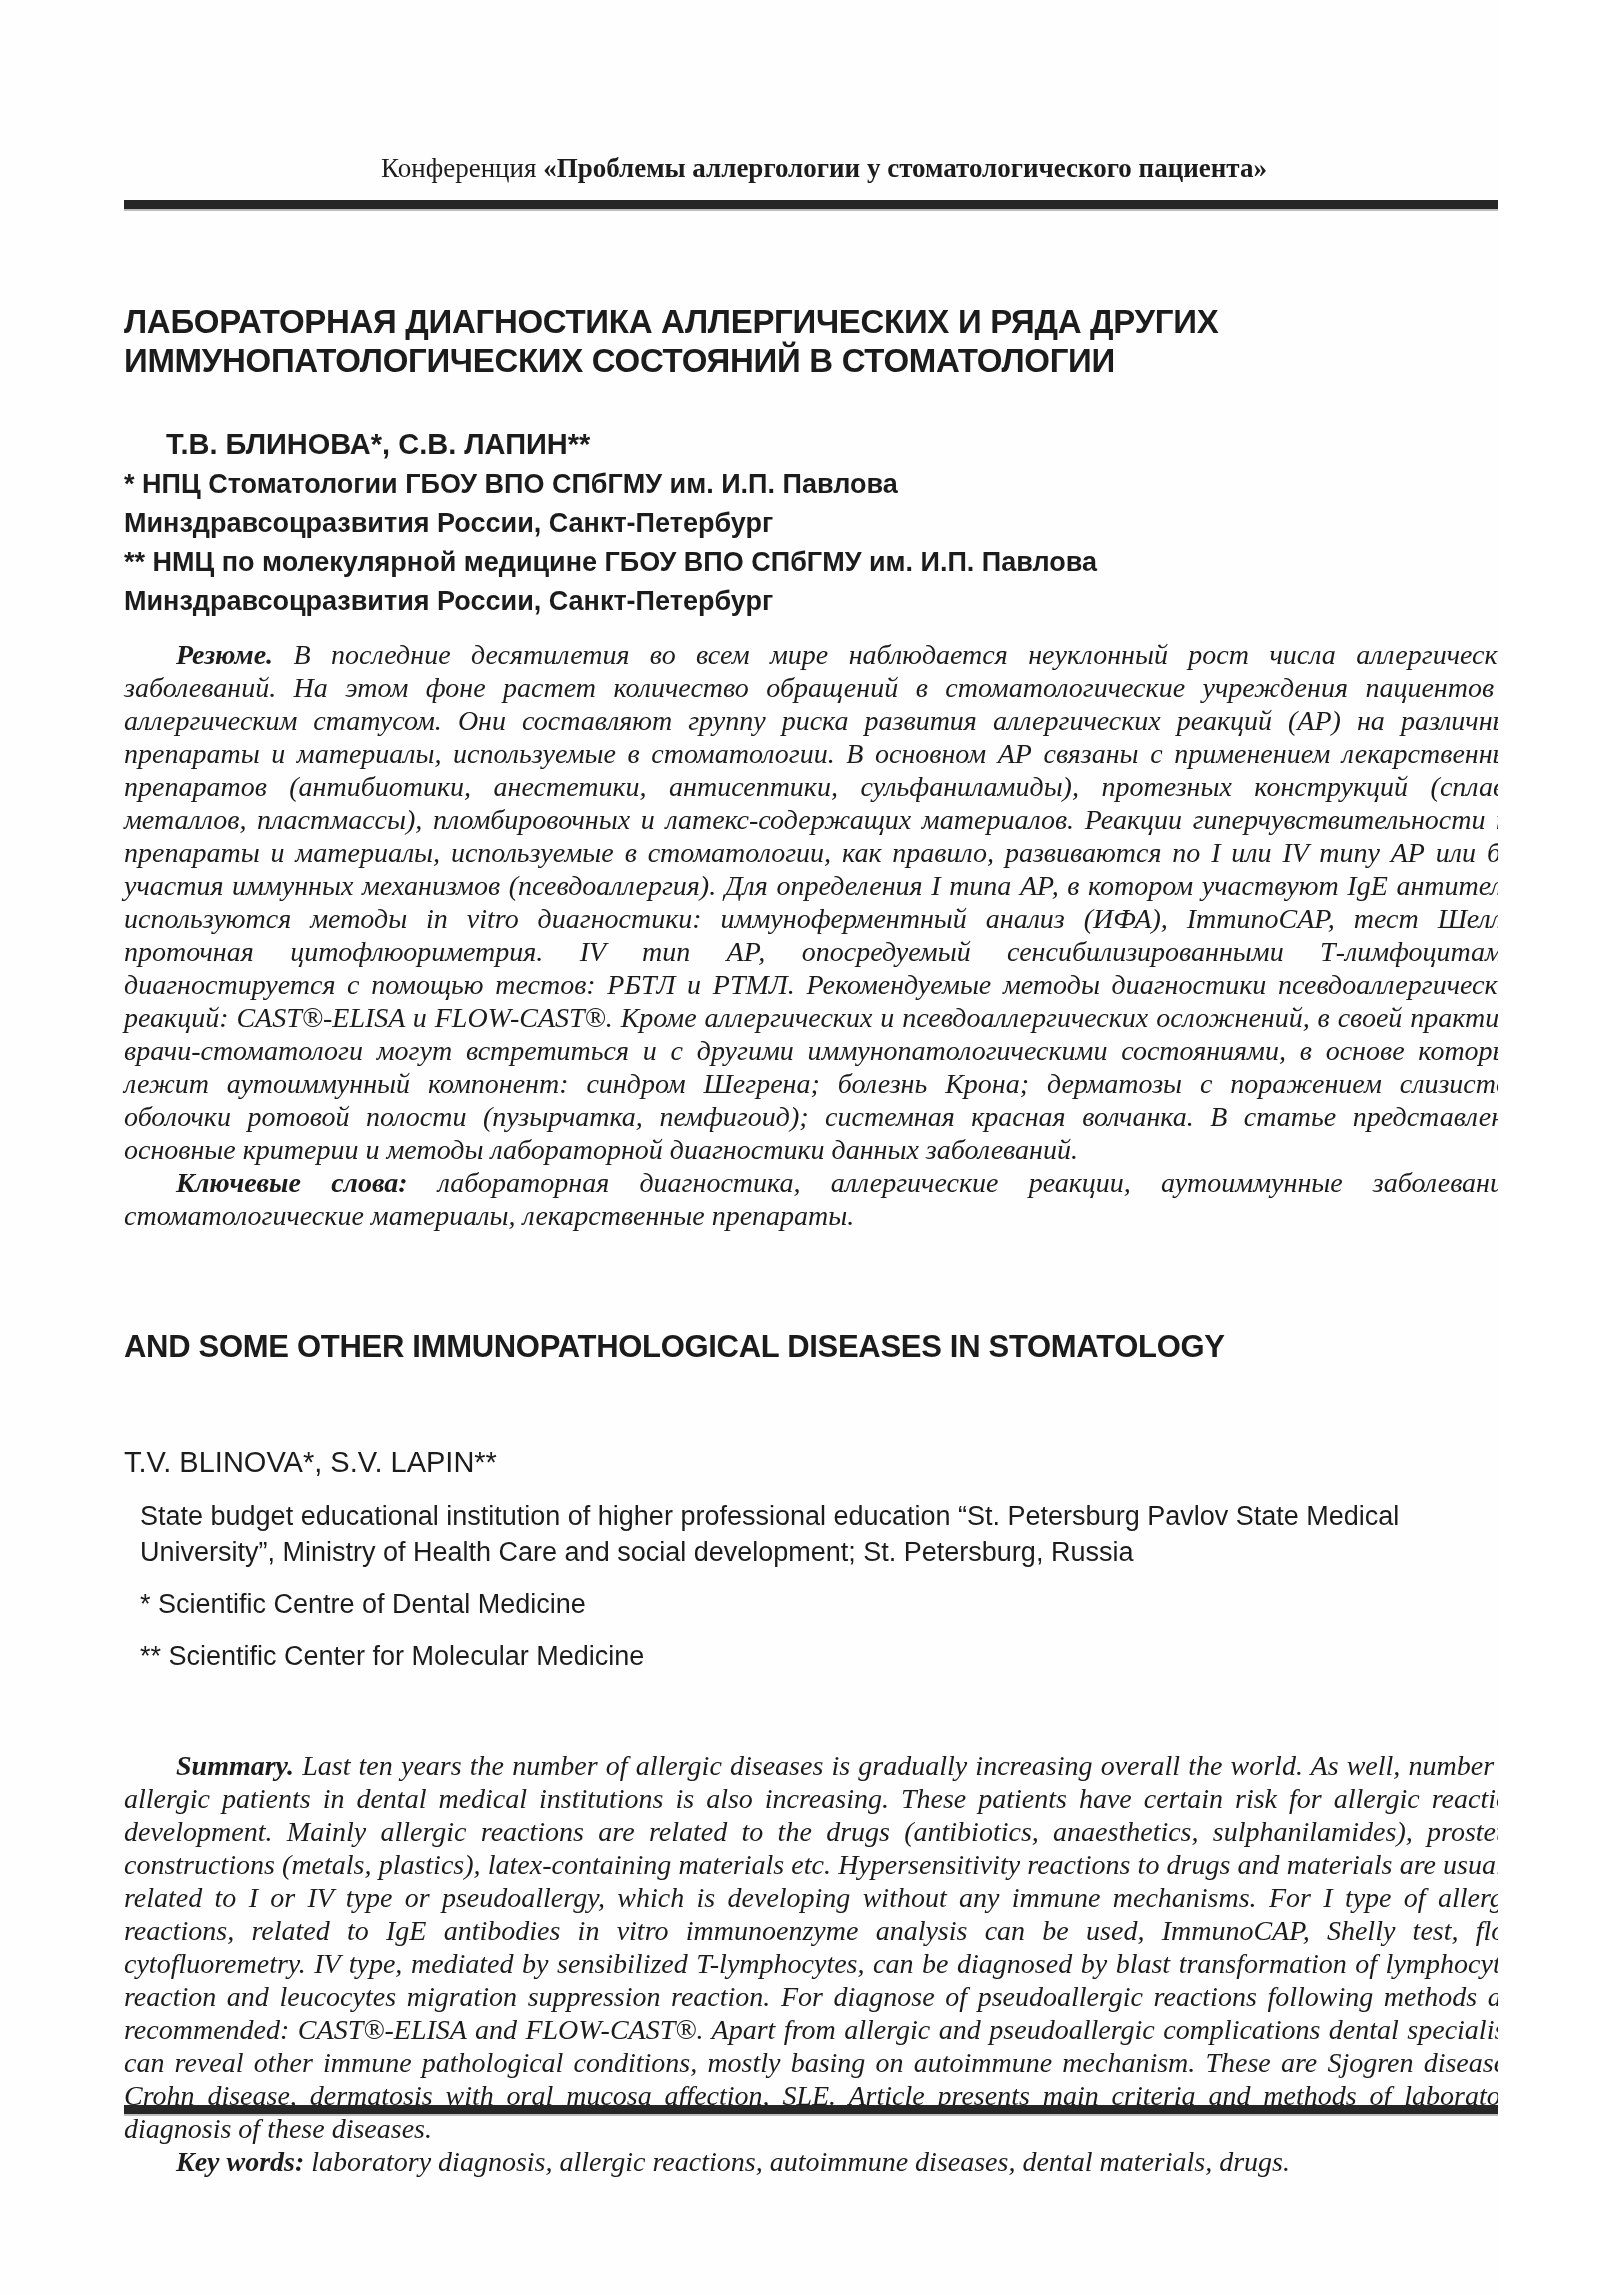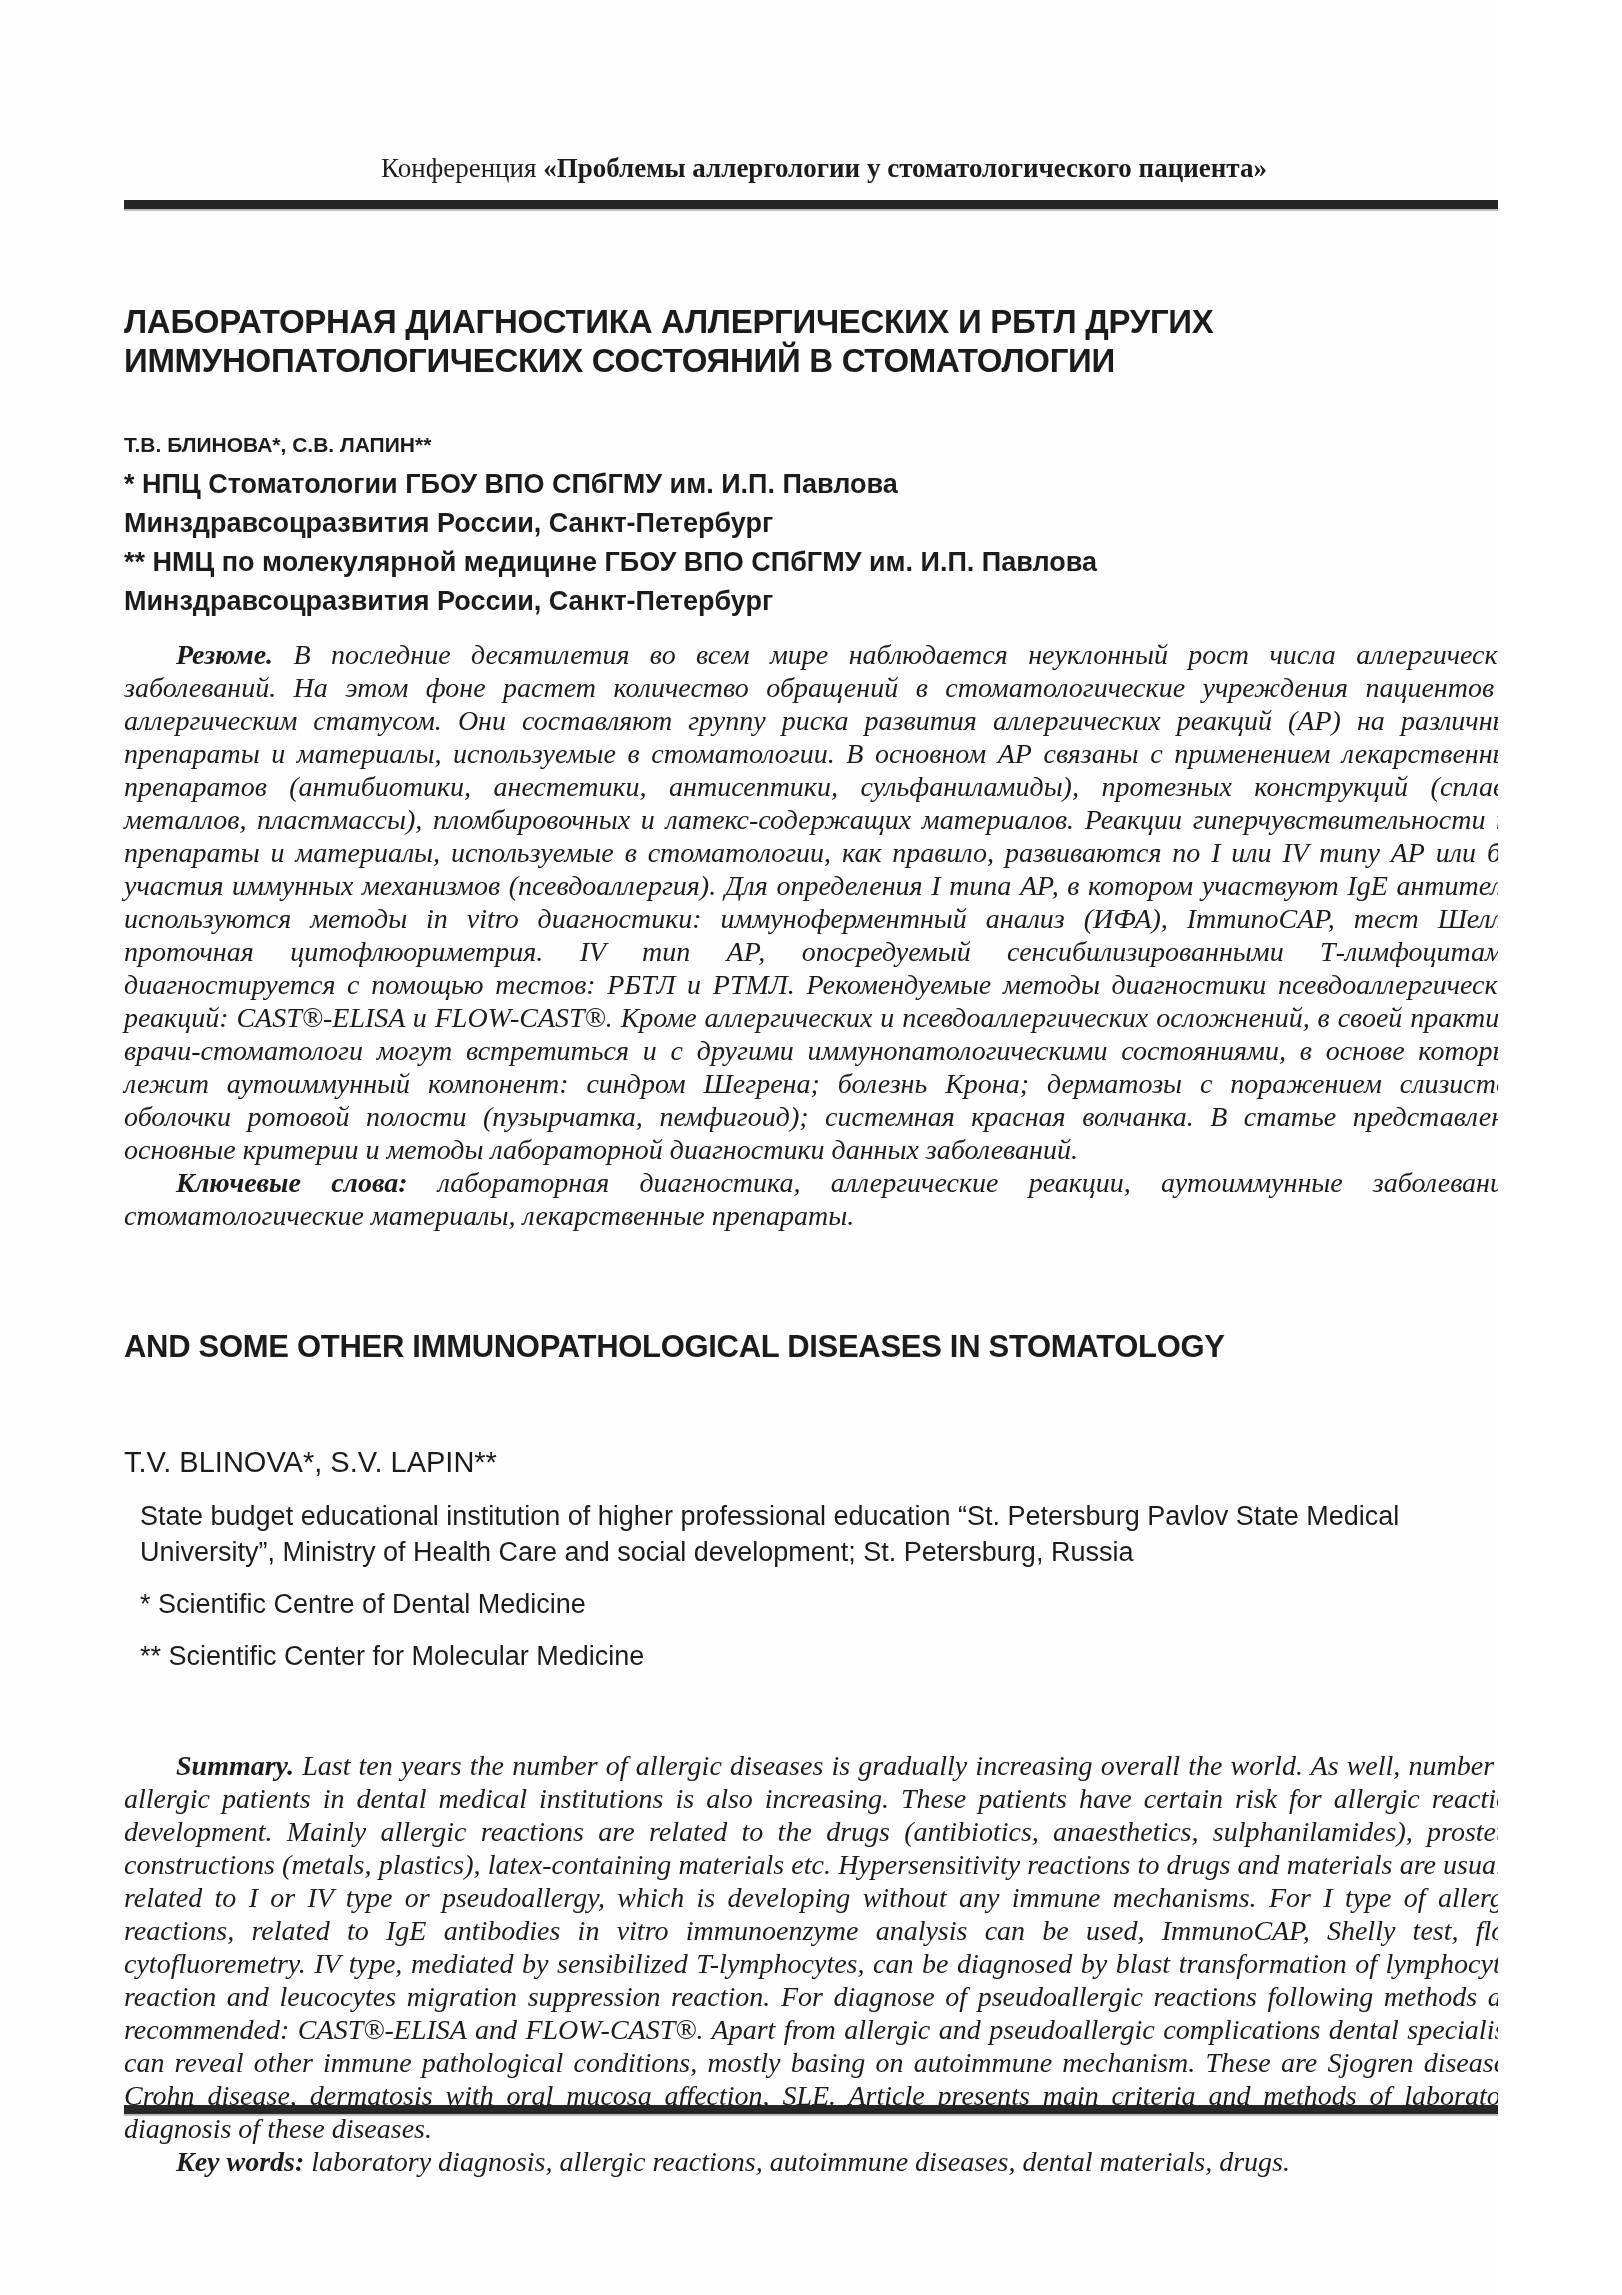--- a/index.html
+++ b/index.html
@@ -55,22 +55,23 @@
     letter-spacing: -0.3px;
   }
   .ru-authors {
     top: 424px;
     font-family: "Liberation Sans", sans-serif;
     font-weight: bold;
     font-size: 27px;
     line-height: 39px;
   }
   .ru-authors .names {
-    font-size: 21px;
+    font-size: 29px;
     line-height: 41px;
+    margin-left: 42px;
   }
   
   .abstract {
     font-family: "Liberation Serif", serif;
     font-style: italic;
     font-size: 28px;
     line-height: 33px;
     text-align: justify;
   }
   .abstract p {
@@ -118,21 +119,21 @@
 <div class="page">
 
   <div class="content-abs conf-header">
     <span>Конференция</span>
     <span class="bold">«Проблемы аллергологии у стоматологического пациента»</span>
   </div>
   <div class="content-abs rule rule-top"></div>
 
 
   <div class="content-abs ru-title">
-    <div>ЛАБОРАТОРНАЯ ДИАГНОСТИКА АЛЛЕРГИЧЕСКИХ И РБТЛ ДРУГИХ</div>
+    <div>ЛАБОРАТОРНАЯ ДИАГНОСТИКА АЛЛЕРГИЧЕСКИХ И РЯДА ДРУГИХ</div>
     <div>ИММУНОПАТОЛОГИЧЕСКИХ СОСТОЯНИЙ В СТОМАТОЛОГИИ</div>
   </div>
 
   <div class="content-abs ru-authors">
     <div class="names">Т.В. БЛИНОВА*, С.В. ЛАПИН**</div>
     <div>*  НПЦ Стоматологии ГБОУ ВПО СПбГМУ им. И.П. Павлова</div>
     <div>Минздравсоцразвития России, Санкт-Петербург</div>
     <div>**  НМЦ по молекулярной медицине ГБОУ ВПО СПбГМУ им. И.П. Павлова</div>
     <div>Минздравсоцразвития России, Санкт-Петербург</div>
   </div>

